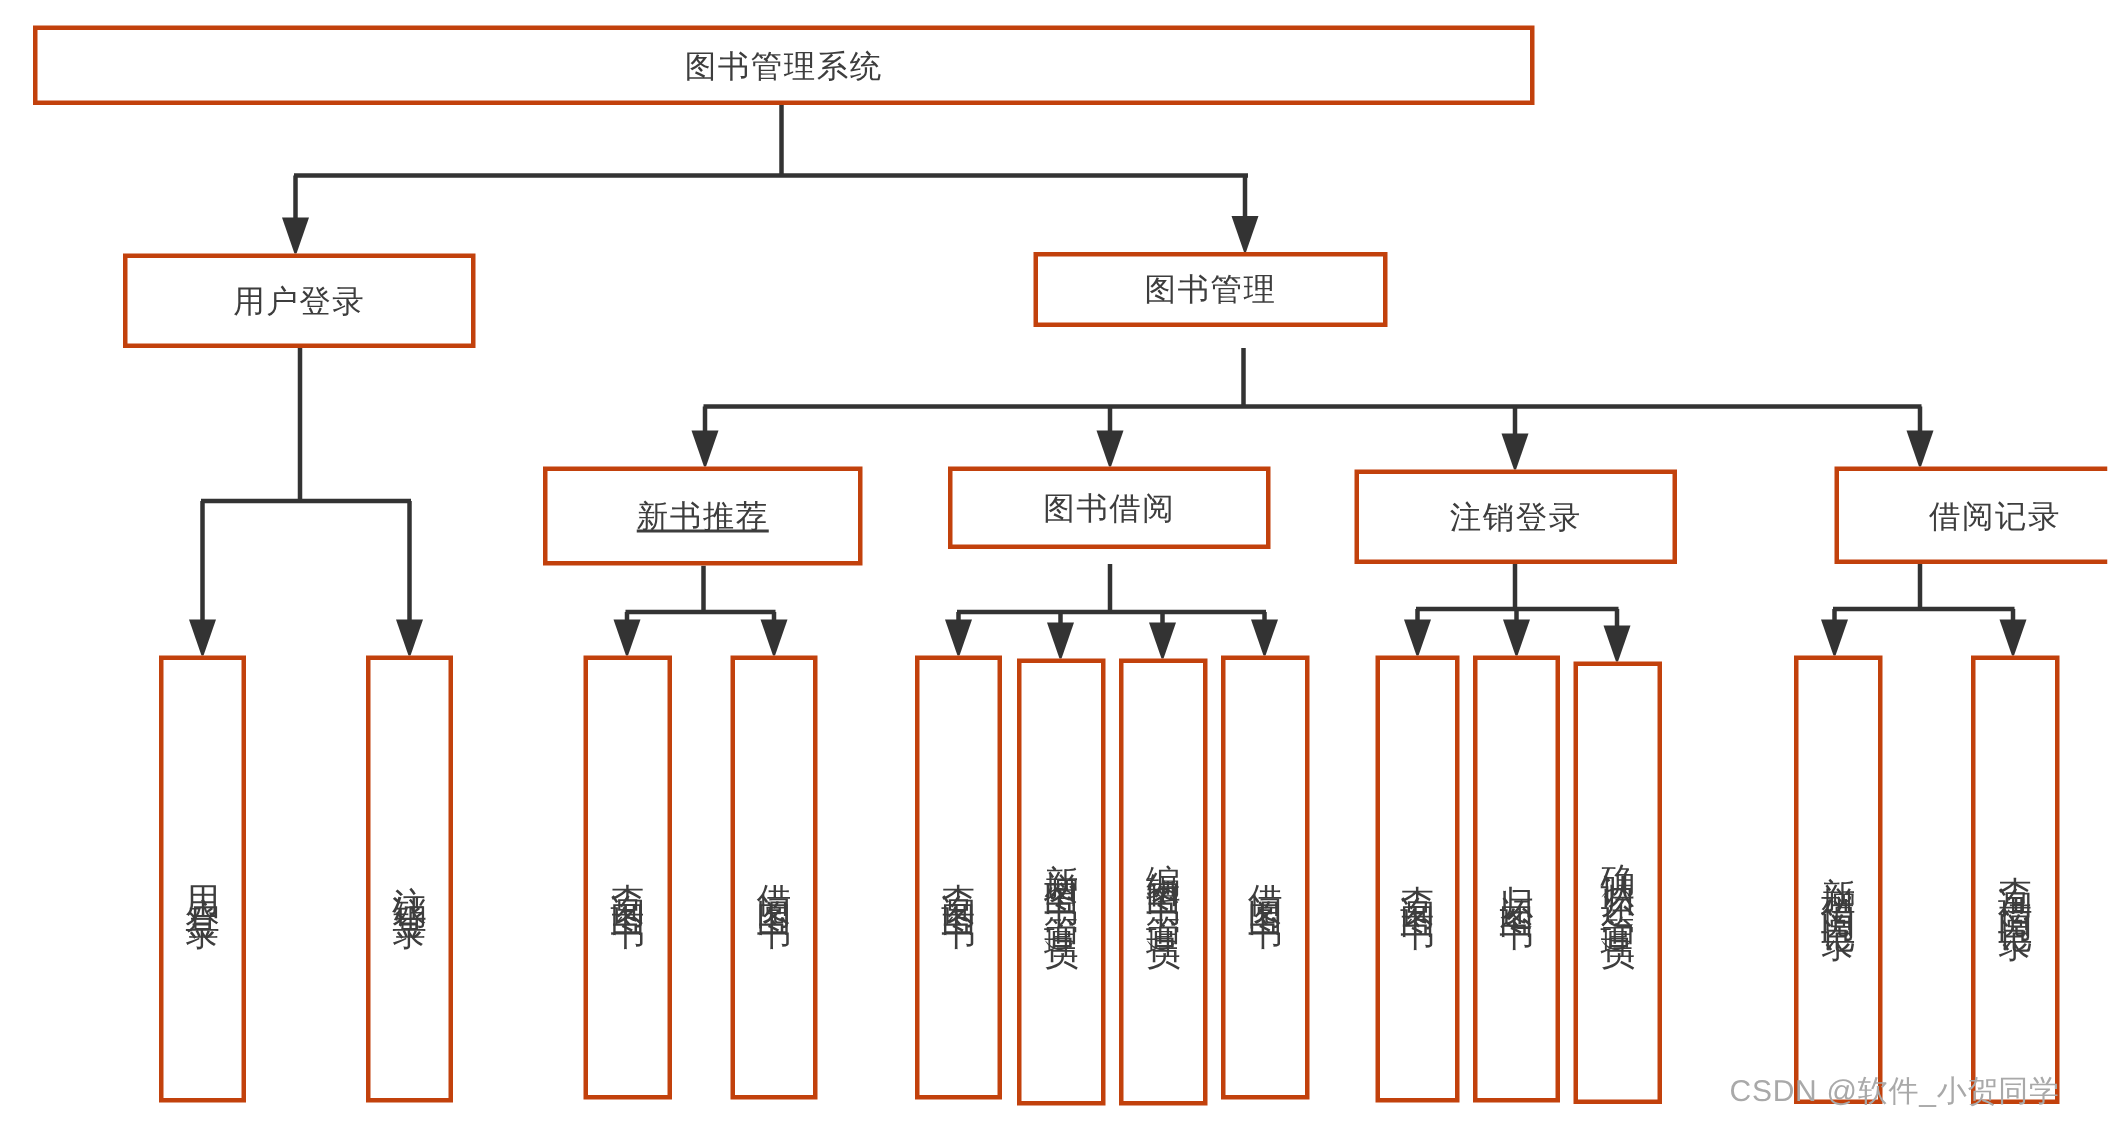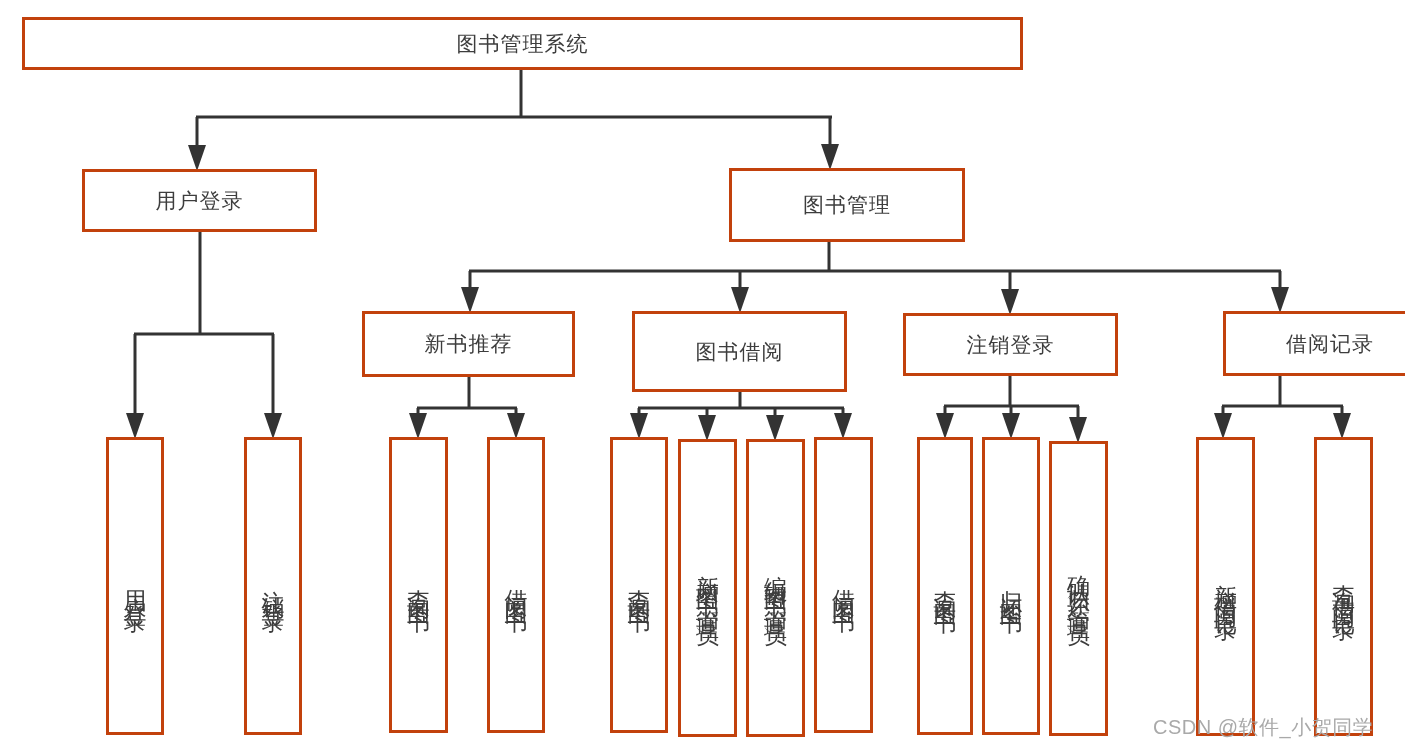--- a/index.html
+++ b/index.html
@@ -51,23 +51,23 @@
   .node.v .vtext {
     writing-mode: vertical-rl;
     text-orientation: mixed;
     letter-spacing: 7px;
     line-height: 1;
     white-space: nowrap;
   }
   
   .n-root           { left: 22px;   top: 17px;  width: 1001px; height: 53px; }
   .n-user-login     { left: 82px;   top: 169px; width: 235px;  height: 63px; }
-  .n-book-mgmt      { left: 729px;  top: 168px; width: 236px;  height: 74px; }
-  .n-new-book       { left: 362px;  top: 311px; width: 213px;  height: 66px; }
-  .n-book-borrow    { left: 632px;  top: 311px; width: 215px;  height: 81px; }
+  .n-book-mgmt      { left: 689px;  top: 168px; width: 236px;  height: 50px; }
+  .n-new-book       { left: 362px;  top: 311px; width: 213px;  height: 66px; text-decoration: underline; }
+  .n-book-borrow    { left: 632px;  top: 311px; width: 215px;  height: 55px; }
   .n-current-borrow { left: 903px;  top: 313px; width: 215px;  height: 63px; }
   .n-borrow-record  { left: 1223px; top: 311px; width: 214px;  height: 65px; }
   .n-leaf-login        { left: 106px;  top: 437px; width: 58px; height: 298px; }
   .n-leaf-logout       { left: 244px;  top: 437px; width: 58px; height: 298px; }
   .n-leaf-query1       { left: 389px;  top: 437px; width: 59px; height: 296px; }
   .n-leaf-borrow1      { left: 487px;  top: 437px; width: 58px; height: 296px; }
   .n-leaf-query2       { left: 610px;  top: 437px; width: 58px; height: 296px; }
   .n-leaf-addbook      { left: 678px;  top: 439px; width: 59px; height: 298px; }
   .n-leaf-editbook     { left: 746px;  top: 439px; width: 59px; height: 298px; }
   .n-leaf-borrow2      { left: 814px;  top: 437px; width: 59px; height: 296px; }

